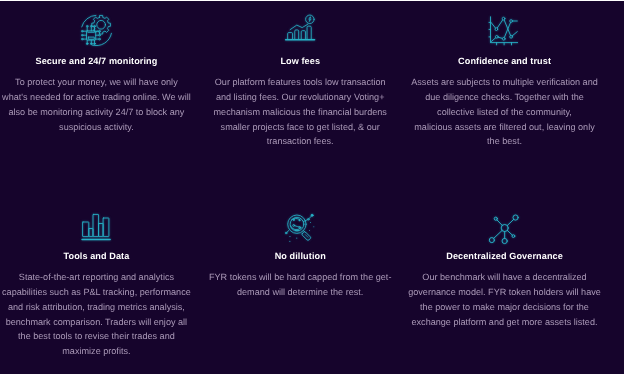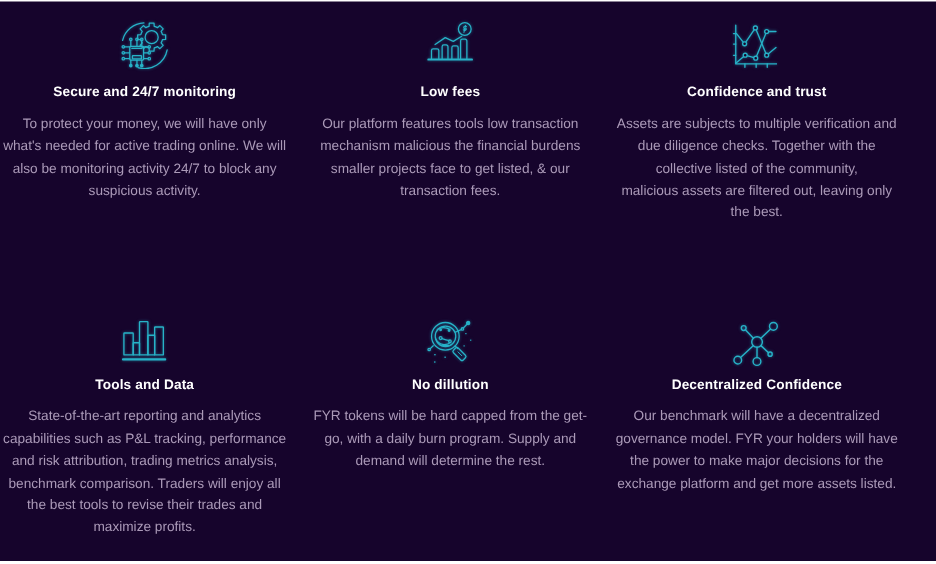--- a/index.html
+++ b/index.html
@@ -85,20 +85,21 @@
 <path d="M23.05 25.0 V13.3 a1.15 1.15 0 0 1 1.15 -1.15 h1.9 a1.15 1.15 0 0 1 1.15 1.15 V25.0"></path>
 <path d="M6.05 15.7 L12.8 11.1 L18.2 13.6 L23.8 10.2"></path>
 <circle cx="25.85" cy="5.3" r="4.25"></circle>
 <path d="M27.0 3.85 a1.0 0.82 0 0 0 -1.85 0.55 a1.0 0.82 0 0 0 1.62 0.68 a1.0 0.82 0 0 1 -1.85 0.72" stroke-width="0.7"></path>
 <line x1="26.4" y1="2.95" x2="25.3" y2="7.6" stroke-width="0.7"></line>
         </svg>
       </div>
     <div class="title" style="top:54.95px;">Low fees</div>
     <div class="desc" style="top:75.36px;">
         <span class="ln">Our platform features tools low transaction</span>
+        <span class="ln">and listing fees. Our revolutionary Voting+</span>
         <span class="ln">mechanism malicious the financial burdens</span>
         <span class="ln">smaller projects face to get listed, &amp; our</span>
         <span class="ln">transaction fees.</span>
       </div>
   </div>
   <div class="cell" style="left:394.5px;top:0px;">
     <div class="icon-pos" style="left:91.5px;top:14px;">
         <svg class="ico" width="32" height="32" viewBox="0 0 32 32" fill="none" stroke="#27b2c8" stroke-width="0.9" stroke-linecap="round" stroke-linejoin="round">
           <path d="M4.5 2.8 V28.6 H32.8"></path>
           <line x1="3.0" y1="8.4" x2="4.5" y2="8.4"></line>
@@ -173,41 +174,40 @@
 <rect x="31.4" y="16.4" width="0.8" height="0.8" fill="#27b2c8" stroke="none"></rect>
 <rect x="27.0" y="20.2" width="0.8" height="0.8" fill="#27b2c8" stroke="none"></rect>
 <rect x="7.5" y="26.0" width="0.9" height="0.9" fill="#27b2c8" stroke="none"></rect>
 <rect x="14.3" y="27.7" width="0.9" height="0.9" fill="#27b2c8" stroke="none"></rect>
 <rect x="7.4" y="30.9" width="0.9" height="0.9" fill="#27b2c8" stroke="none"></rect>
         </svg>
       </div>
     <div class="title" style="top:54.95px;">No dillution</div>
     <div class="desc" style="top:75.36px;">
         <span class="ln">FYR tokens will be hard capped from the get-</span>
-        <span class="ln">go, with a daily burn program. Supply and</span>
         <span class="ln">demand will determine the rest.</span>
       </div>
   </div>
   <div class="cell" style="left:394.5px;top:195px;">
     <div class="icon-pos" style="left:93.5px;top:18px;">
         <svg class="ico" width="32" height="32" viewBox="0 0 32 32" fill="none" stroke="#27b2c8" stroke-width="0.95" stroke-linecap="round" stroke-linejoin="round">
           <line x1="19.26" y1="12.54" x2="25.72" y2="6.35"></line>
           <line x1="14.25" y1="12.44" x2="8.91" y2="6.86"></line>
           <line x1="14.12" y1="17.43" x2="5.71" y2="25.35"></line>
           <line x1="16.69" y1="18.55" x2="16.66" y2="25.40"></line>
           <line x1="19.30" y1="17.42" x2="24.38" y2="22.15"></line>
           <circle cx="16.7" cy="15.0" r="3.55"></circle>
           <circle cx="27.6" cy="4.55" r="2.6"></circle>
           <circle cx="7.8" cy="5.7" r="1.6"></circle>
           <circle cx="3.85" cy="27.1" r="2.55"></circle>
           <circle cx="16.65" cy="28.0" r="2.6"></circle>
           <circle cx="25.4" cy="23.1" r="1.4"></circle>
         </svg>
       </div>
-    <div class="title" style="top:54.95px;">Decentralized Confidence</div>
+    <div class="title" style="top:54.95px;">Decentralized Governance</div>
     <div class="desc" style="top:75.36px;">
         <span class="ln">Our benchmark will have a decentralized</span>
-        <span class="ln">governance model. FYR your holders will have</span>
+        <span class="ln">governance model. FYR token holders will have</span>
         <span class="ln">the power to make major decisions for the</span>
         <span class="ln">exchange platform and get more assets listed.</span>
       </div>
   </div>
 </div>
 
 </body></html>

